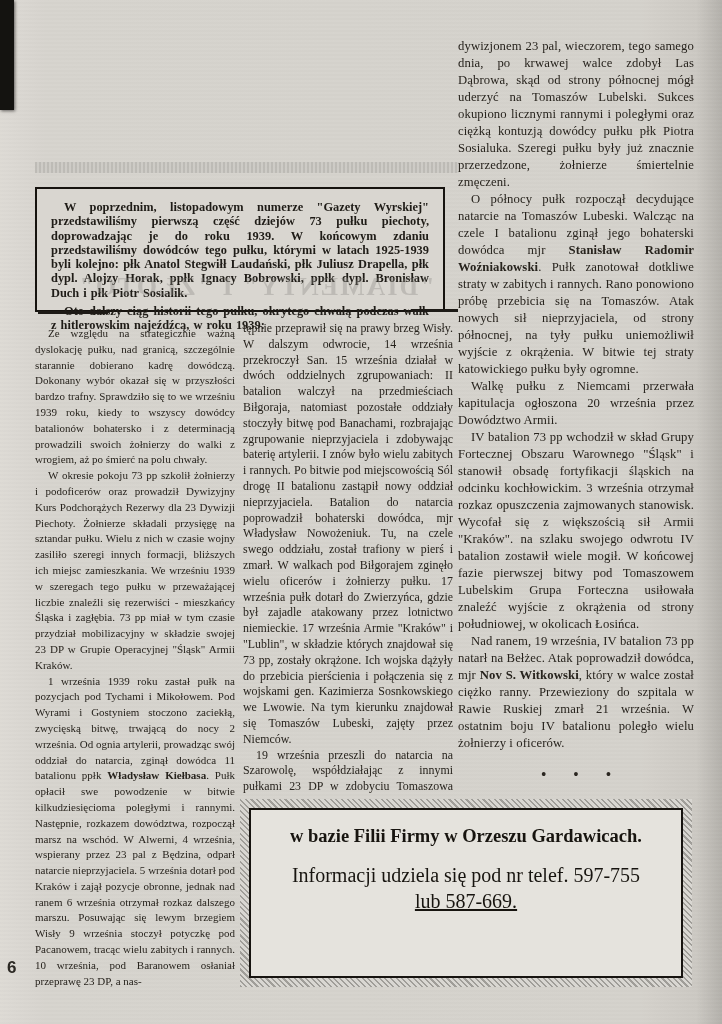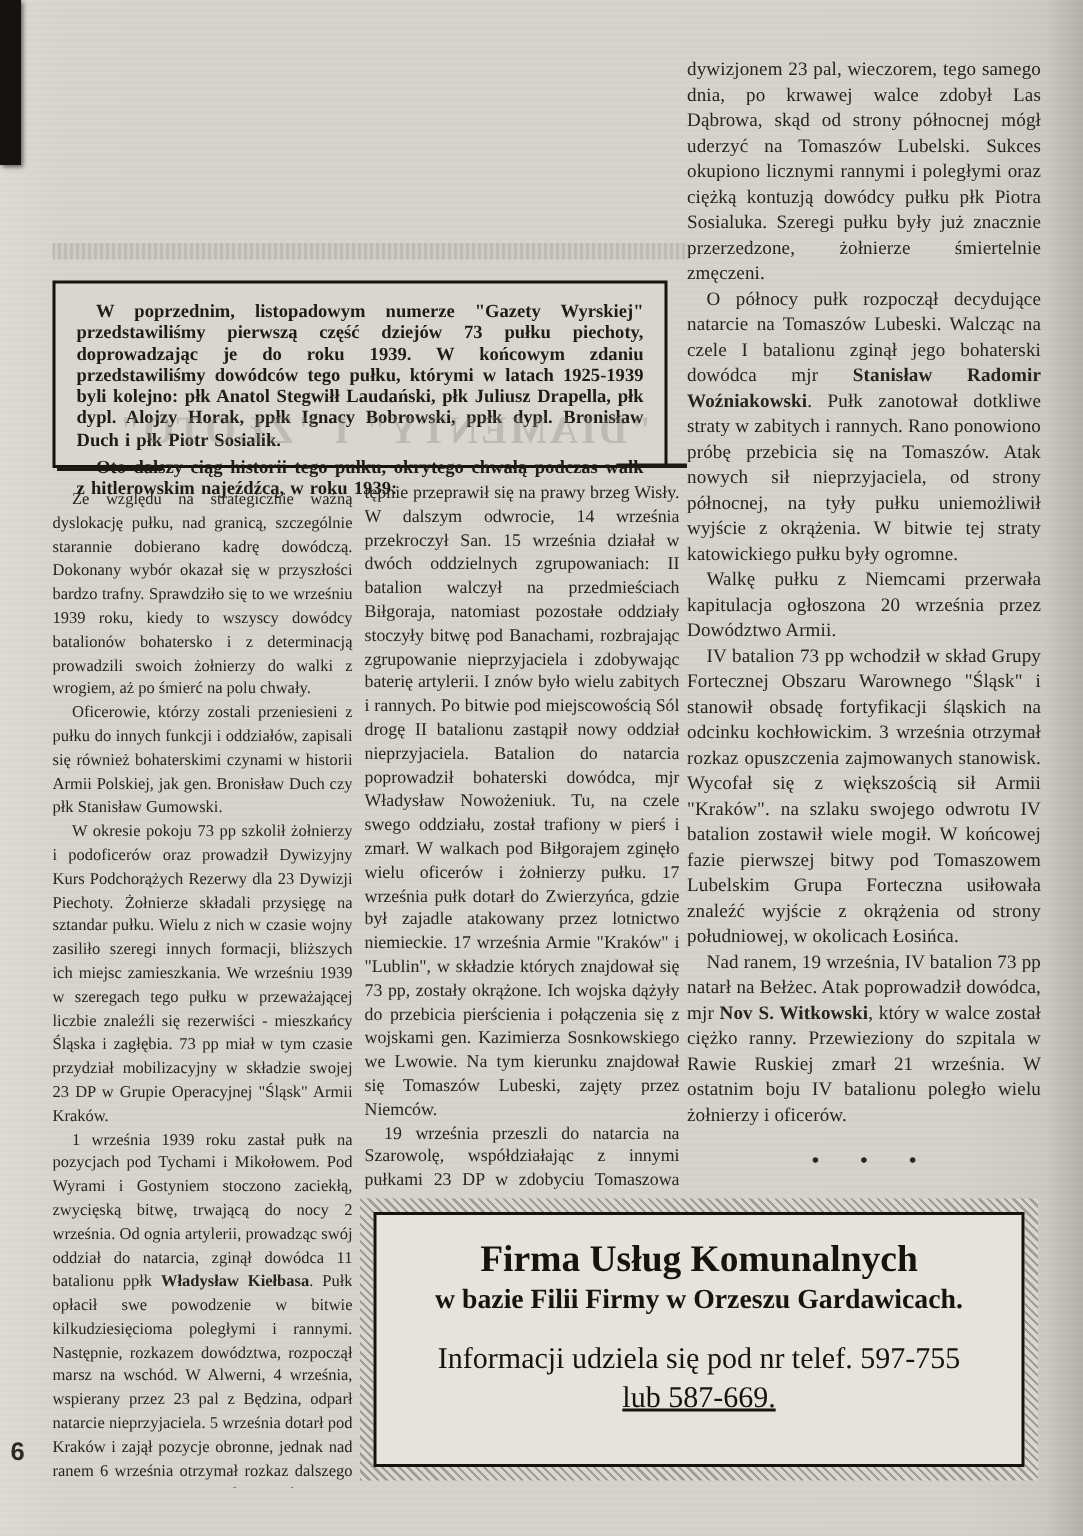--- a/index.html
+++ b/index.html
@@ -88,40 +88,38 @@
       <p class="para"><span>Oto dalszy ciąg historii tego pułku, okrytego chwałą podczas walk z hitlerowskim najeźdźcą, w roku 1939:</span></p>
     </div>
 
   <div class="bleed-text">"DIAMENTY" I "ZŁOTO"</div>
 
   <div class="rule rule-left"></div>
   <div class="rule rule-right"></div>
 
   <div class="col col-left">
       <p class="para"><span>Ze względu na strategicznie ważną dyslokację pułku, nad granicą, szczególnie starannie dobierano kadrę dowódczą. Dokonany wybór okazał się w przyszłości bardzo trafny. Sprawdziło się to we wrześniu 1939 roku, kiedy to wszyscy dowódcy batalionów bohatersko i z determinacją prowadzili swoich żołnierzy do walki z wrogiem, aż po śmierć na polu chwały.</span></p>
-      <p class="para"><span>Oficerowie, którzy zostali przeniesieni z pułku do innych funkcji i oddziałów, zapisali się również bohaterskimi czynami w historii Armii Polskiej, jak gen. Bronisław Duch czy płk Stanisław Gumowski.</span></p>
       <p class="para"><span>W okresie pokoju 73 pp szkolił żołnierzy i podoficerów oraz prowadził Dywizyjny Kurs Podchorążych Rezerwy dla 23 Dywizji Piechoty. Żołnierze składali przysięgę na sztandar pułku. Wielu z nich w czasie wojny zasiliło szeregi innych formacji, bliższych ich miejsc zamieszkania. We wrześniu 1939 w szeregach tego pułku w przeważającej liczbie znaleźli się rezerwiści - mieszkańcy Śląska i zagłębia. 73 pp miał w tym czasie przydział mobilizacyjny w składzie swojej 23 DP w Grupie Operacyjnej "Śląsk" Armii Kraków.</span></p>
       <p class="para"><span>1 września 1939 roku zastał pułk na pozycjach pod Tychami i Mikołowem. Pod Wyrami i Gostyniem stoczono zaciekłą, zwycięską bitwę, trwającą do nocy 2 września. Od ognia artylerii, prowadząc swój oddział do natarcia, zginął dowódca 11 batalionu ppłk </span><span class="b">Władysław Kiełbasa</span><span>. Pułk opłacił swe powodzenie w bitwie kilkudziesięcioma poległymi i rannymi. Następnie, rozkazem dowództwa, rozpoczął marsz na wschód. W Alwerni, 4 września, wspierany przez 23 pal z Będzina, odparł natarcie nieprzyjaciela. 5 września dotarł pod Kraków i zajął pozycje obronne, jednak nad ranem 6 września otrzymał rozkaz dalszego marszu. Posuwając się lewym brzegiem Wisły 9 września stoczył potyczkę pod Pacanowem, tracąc wielu zabitych i rannych. 10 września, pod Baranowem osłaniał przeprawę 23 DP, a nas-</span></p>
     </div>
   <div class="col col-middle">
       <p class="para noindent"><span>tępnie przeprawił się na prawy brzeg Wisły. W dalszym odwrocie, 14 września przekroczył San. 15 września działał w dwóch oddzielnych zgrupowaniach: II batalion walczył na przedmieściach Biłgoraja, natomiast pozostałe oddziały stoczyły bitwę pod Banachami, rozbrajając zgrupowanie nieprzyjaciela i zdobywając baterię artylerii. I znów było wielu zabitych i rannych. Po bitwie pod miejscowością Sól drogę II batalionu zastąpił nowy oddział nieprzyjaciela. Batalion do natarcia poprowadził bohaterski dowódca, mjr Władysław Nowożeniuk. Tu, na czele swego oddziału, został trafiony w pierś i zmarł. W walkach pod Biłgorajem zginęło wielu oficerów i żołnierzy pułku. 17 września pułk dotarł do Zwierzyńca, gdzie był zajadle atakowany przez lotnictwo niemieckie. 17 września Armie "Kraków" i "Lublin", w składzie których znajdował się 73 pp, zostały okrążone. Ich wojska dążyły do przebicia pierścienia i połączenia się z wojskami gen. Kazimierza Sosnkowskiego we Lwowie. Na tym kierunku znajdował się Tomaszów Lubeski, zajęty przez Niemców.</span></p>
       <p class="para"><span>19 września przeszli do natarcia na Szarowolę, współdziałając z innymi pułkami 23 DP w zdobyciu Tomaszowa Lubelskiego, ważnego węzła w drodze do Lwowa. Po zwycięskiej walce, współdziałając z III</span></p>
     </div>
   <div class="col col-right">
       <p class="para noindent"><span>dywizjonem 23 pal, wieczorem, tego samego dnia, po krwawej walce zdobył Las Dąbrowa, skąd od strony północnej mógł uderzyć na Tomaszów Lubelski. Sukces okupiono licznymi rannymi i poległymi oraz ciężką kontuzją dowódcy pułku płk Piotra Sosialuka. Szeregi pułku były już znacznie przerzedzone, żołnierze śmiertelnie zmęczeni.</span></p>
       <p class="para"><span>O północy pułk rozpoczął decydujące natarcie na Tomaszów Lubeski. Walcząc na czele I batalionu zginął jego bohaterski dowódca mjr </span><span class="b">Stanisław Radomir Woźniakowski</span><span>. Pułk zanotował dotkliwe straty w zabitych i rannych. Rano ponowiono próbę przebicia się na Tomaszów. Atak nowych sił nieprzyjaciela, od strony północnej, na tyły pułku uniemożliwił wyjście z okrążenia. W bitwie tej straty katowickiego pułku były ogromne.</span></p>
       <p class="para"><span>Walkę pułku z Niemcami przerwała kapitulacja ogłoszona 20 września przez Dowództwo Armii.</span></p>
       <p class="para"><span>IV batalion 73 pp wchodził w skład Grupy Fortecznej Obszaru Warownego "Śląsk" i stanowił obsadę fortyfikacji śląskich na odcinku kochłowickim. 3 września otrzymał rozkaz opuszczenia zajmowanych stanowisk. Wycofał się z większością sił Armii "Kraków". na szlaku swojego odwrotu IV batalion zostawił wiele mogił. W końcowej fazie pierwszej bitwy pod Tomaszowem Lubelskim Grupa Forteczna usiłowała znaleźć wyjście z okrążenia od strony południowej, w okolicach Łosińca.</span></p>
       <p class="para"><span>Nad ranem, 19 września, IV batalion 73 pp natarł na Bełżec. Atak poprowadził dowódca, mjr </span><span class="b">Nov S. Witkowski</span><span>, który w walce został ciężko ranny. Przewieziony do szpitala w Rawie Ruskiej zmarł 21 września. W ostatnim boju IV batalionu poległo wielu żołnierzy i oficerów.</span></p>
       <p class="sep"><span>• • •</span></p>
     </div>
 
   <div class="ad-box">
     <div class="ad-inner">
-      <div class="ad-l1">Firma Usług Komunalnych</div>
       <div class="ad-l3">w bazie Filii Firmy w Orzeszu Gardawicach.</div>
       <div class="ad-l4">Informacji udziela się pod nr telef. 597-755</div>
       <div class="ad-l5">lub 587-669.</div>
     </div>
   </div>
 
   <div class="page-number">6</div>
 
   <div class="right-shadow"></div>
 </div>

